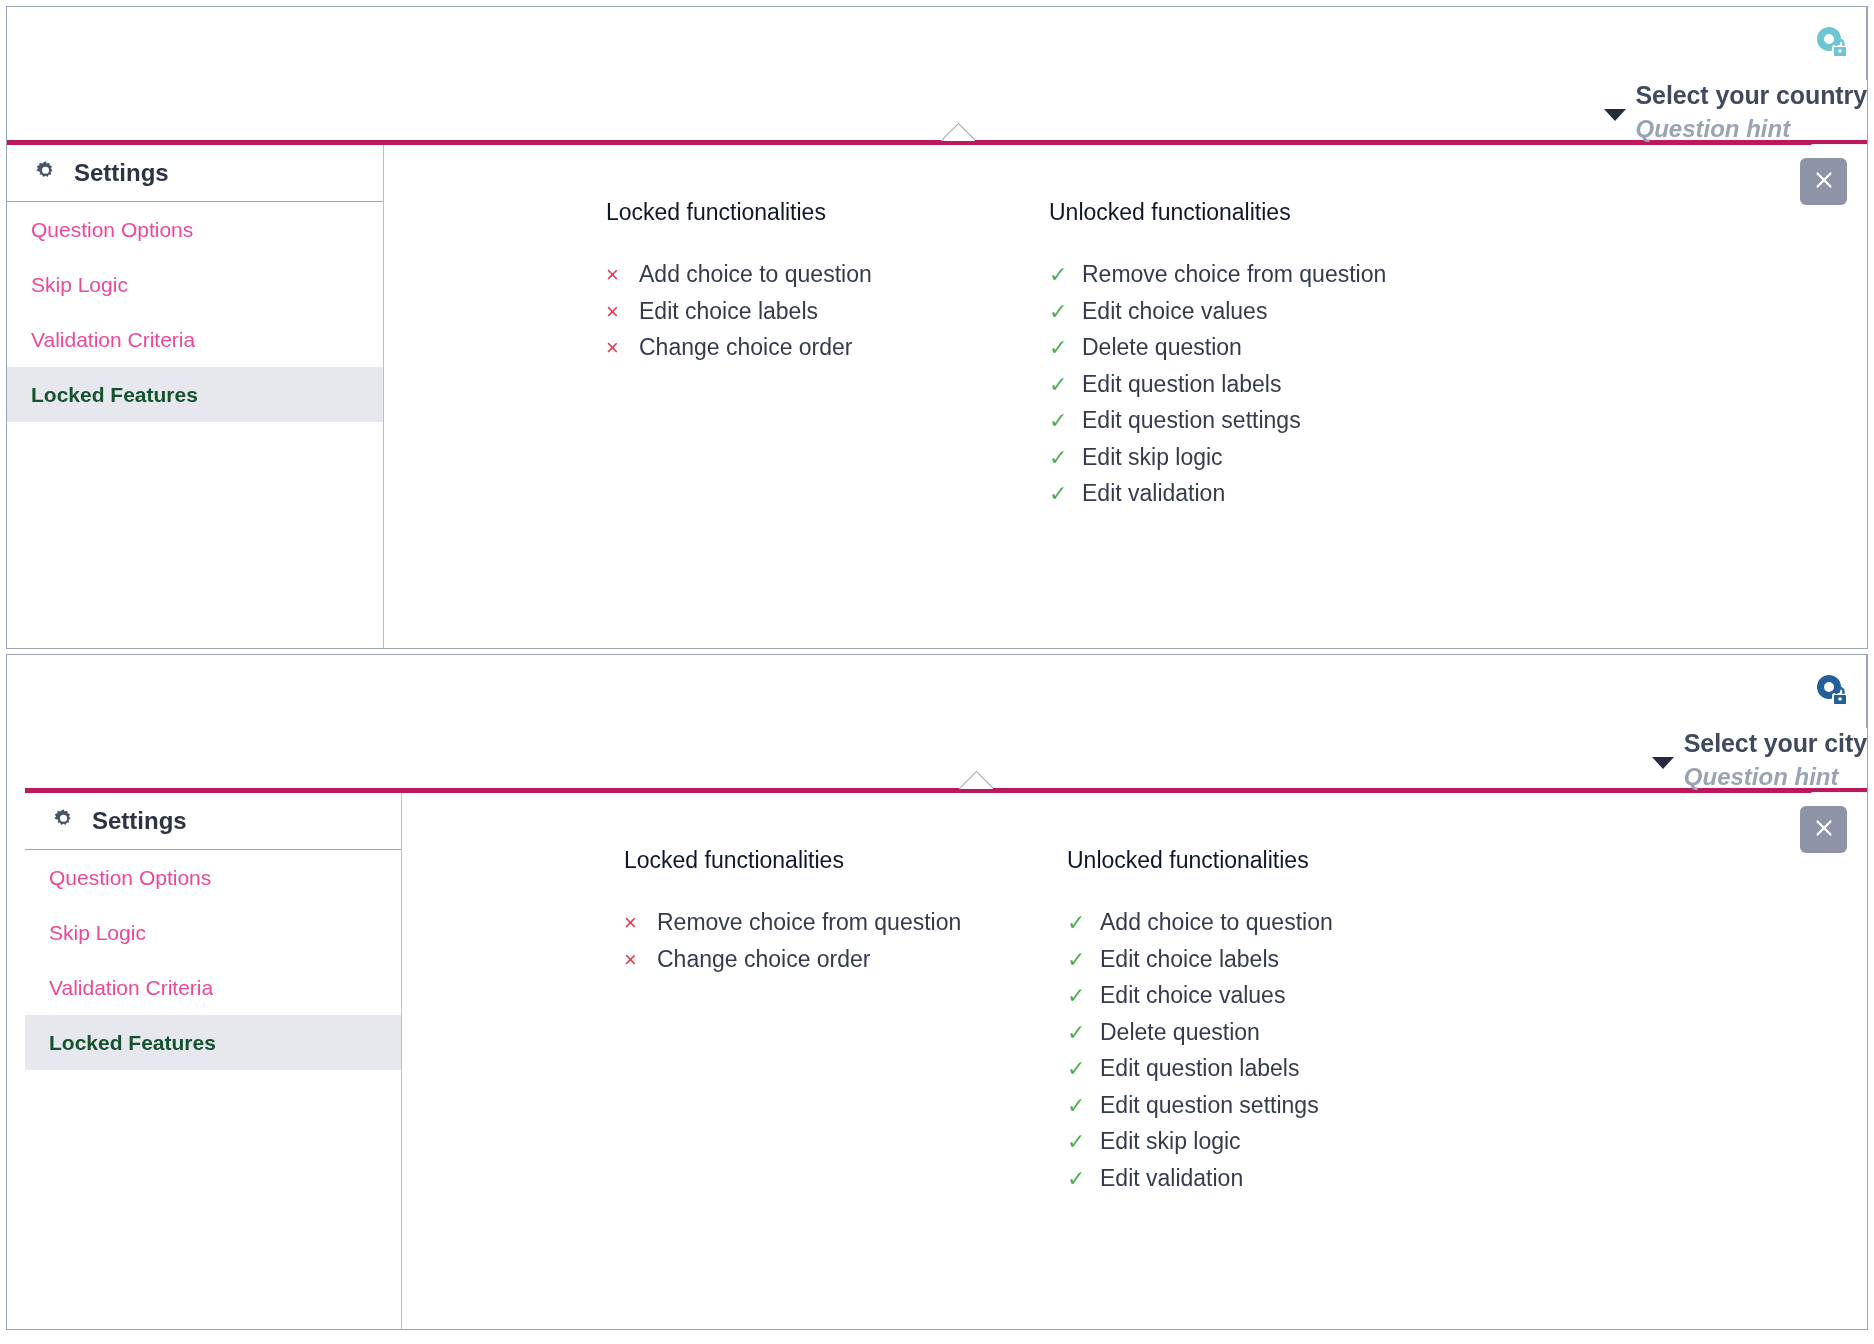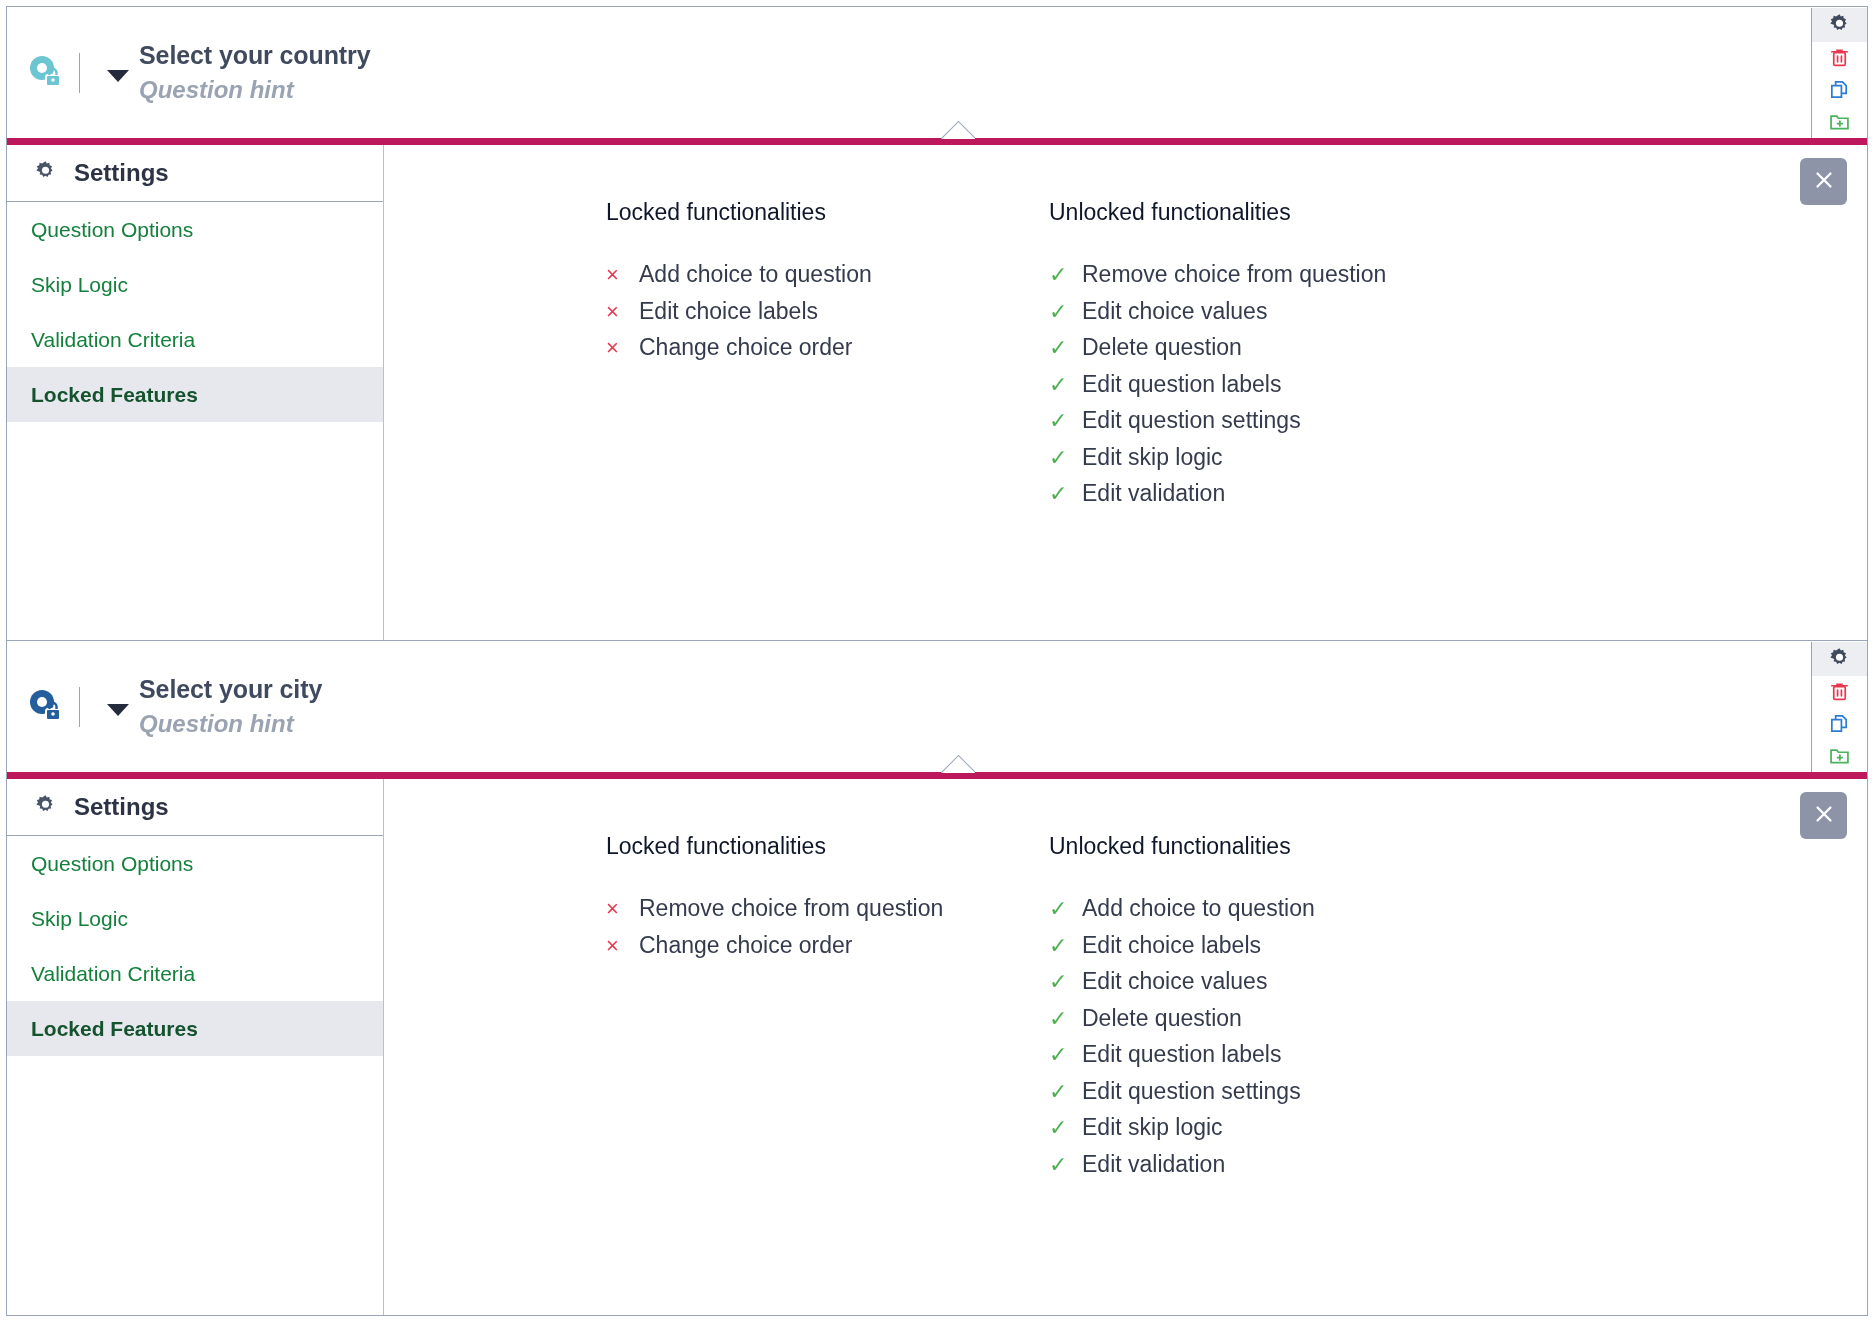--- a/index.html
+++ b/index.html
@@ -18,30 +18,31 @@
 
   
   .question-block {
     position: absolute;
     left: 6px;
     width: 1862px;
     border: 1px solid #9aa5b9;
     background: #fff;
   }
   .q1 { top: 6px;  height: 643px; }
-  .q2 { top: 640px; height: 676px; }
+  .q2 { top: 654px; height: 676px; padding-left: 18px; }
 
   
   .q-header {
     position: relative;
     height: 138px;
     display: flex;
-    align-items: center;
-    border-bottom: 7px solid #be185d;
+    align-items: flex-end;
+    border-bottom: 5px solid #be185d;
     background: #fff;
+    flex-direction: column;
   }
   .q-icon-cell {
     width: 73px;
     flex: 0 0 73px;
     display: flex;
     align-items: center;
     justify-content: center;
     border-right: 1px solid #9aa5b9;
   }
   .q-main-cell {
@@ -144,21 +145,21 @@
     font-size: 24px;
     font-weight: bold;
     color: #2c3344;
   }
   .nav-item {
     height: 55px;
     display: flex;
     align-items: center;
     padding-left: 24px;
     font-size: 21px;
-    color: #15803d;
+    color: #ec4899;
     cursor: pointer;
   }
   .nav-item.active {
     background: #e6e8ee;
     font-weight: bold;
     color: #14532d;
   }
 
   .settings-content {
     flex: 1 1 auto;

